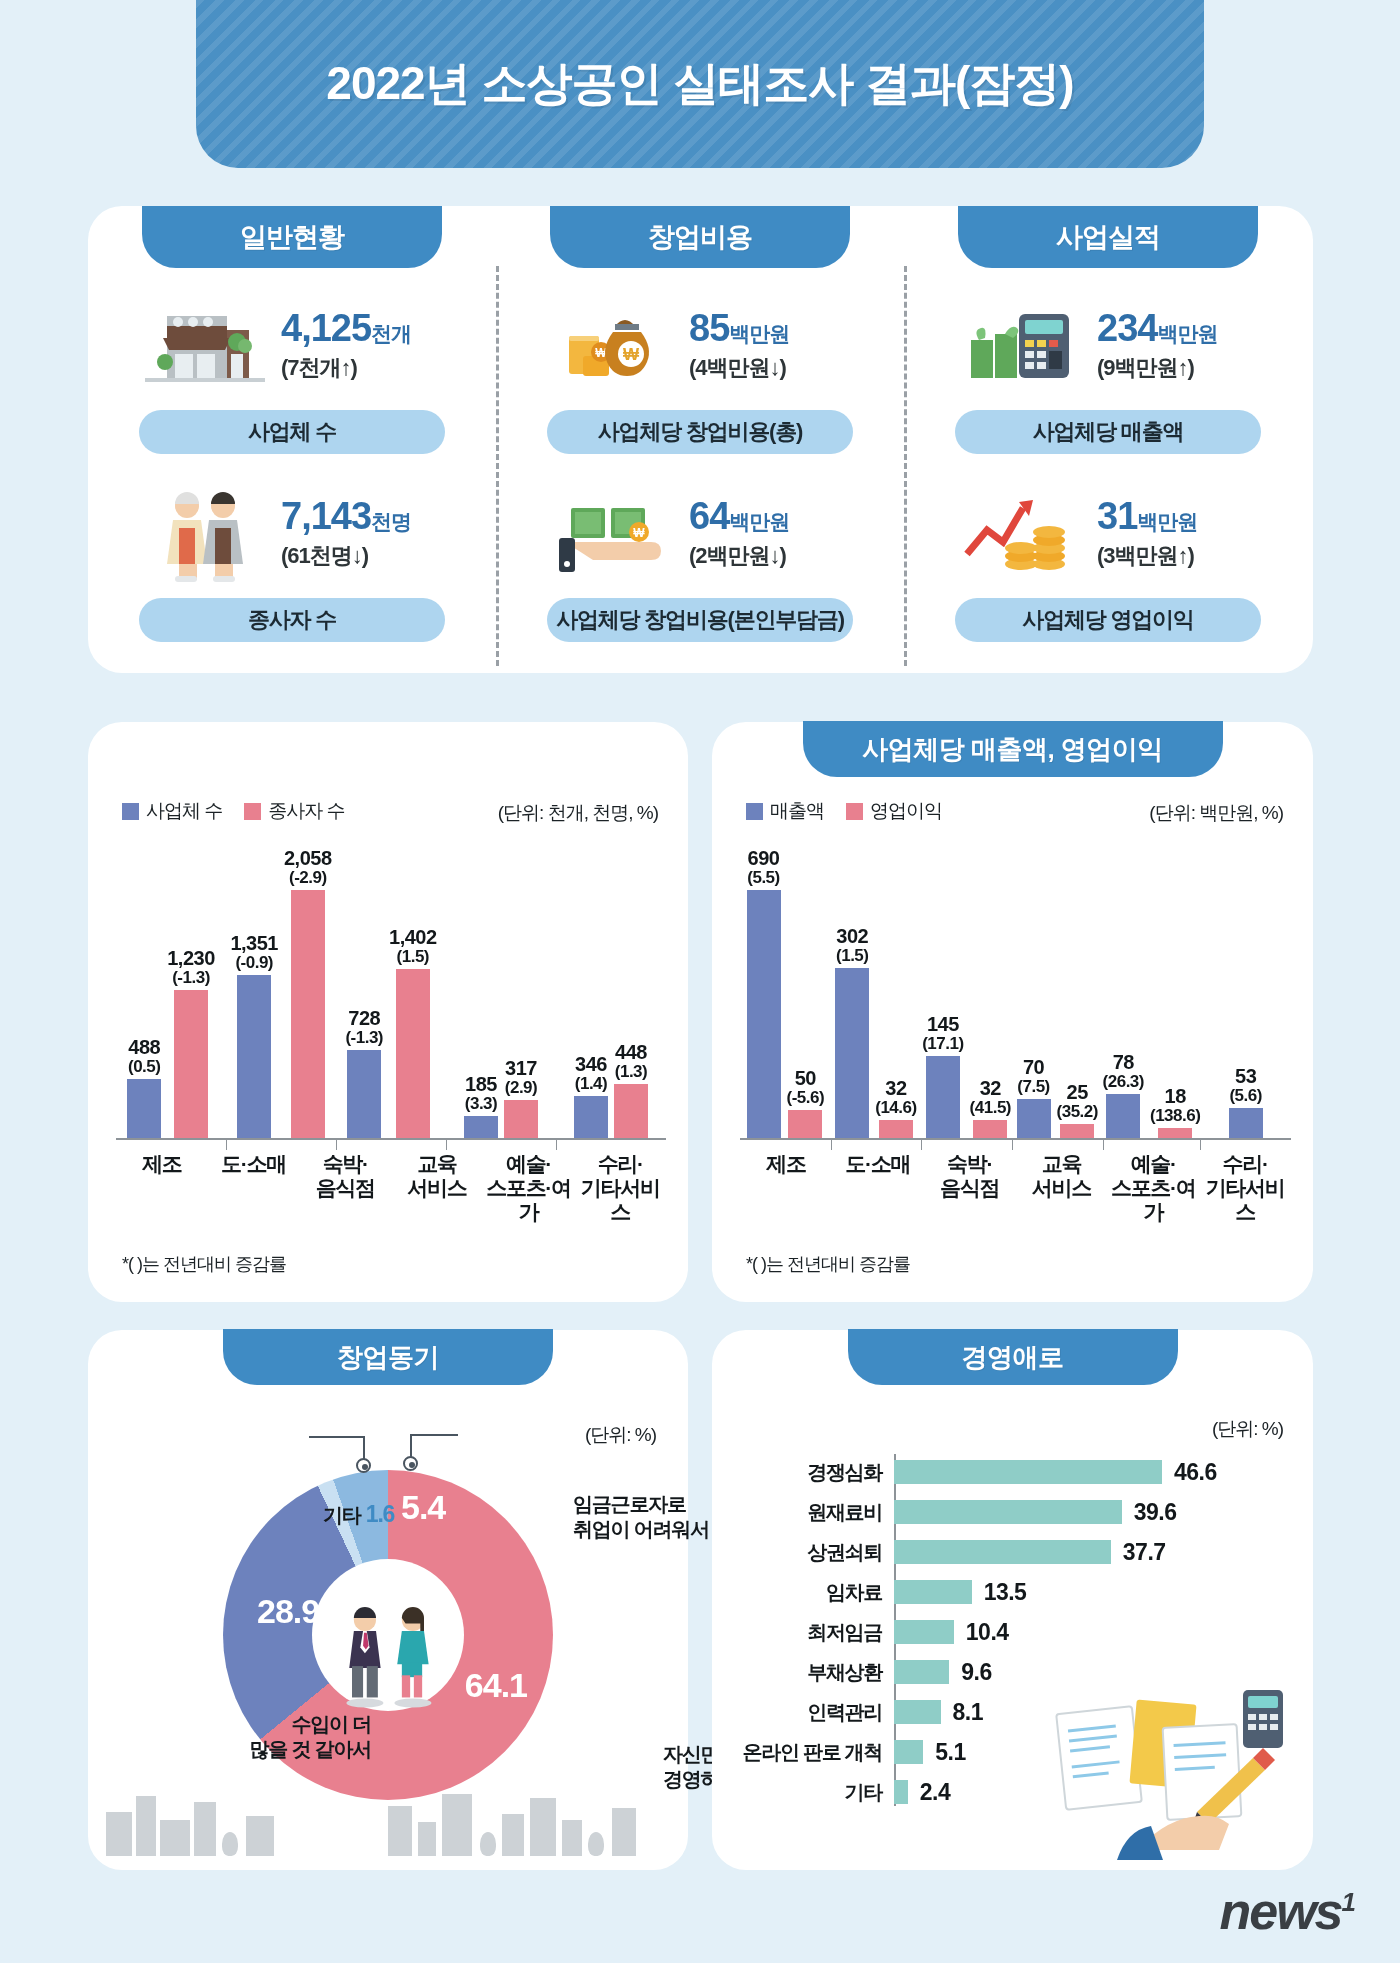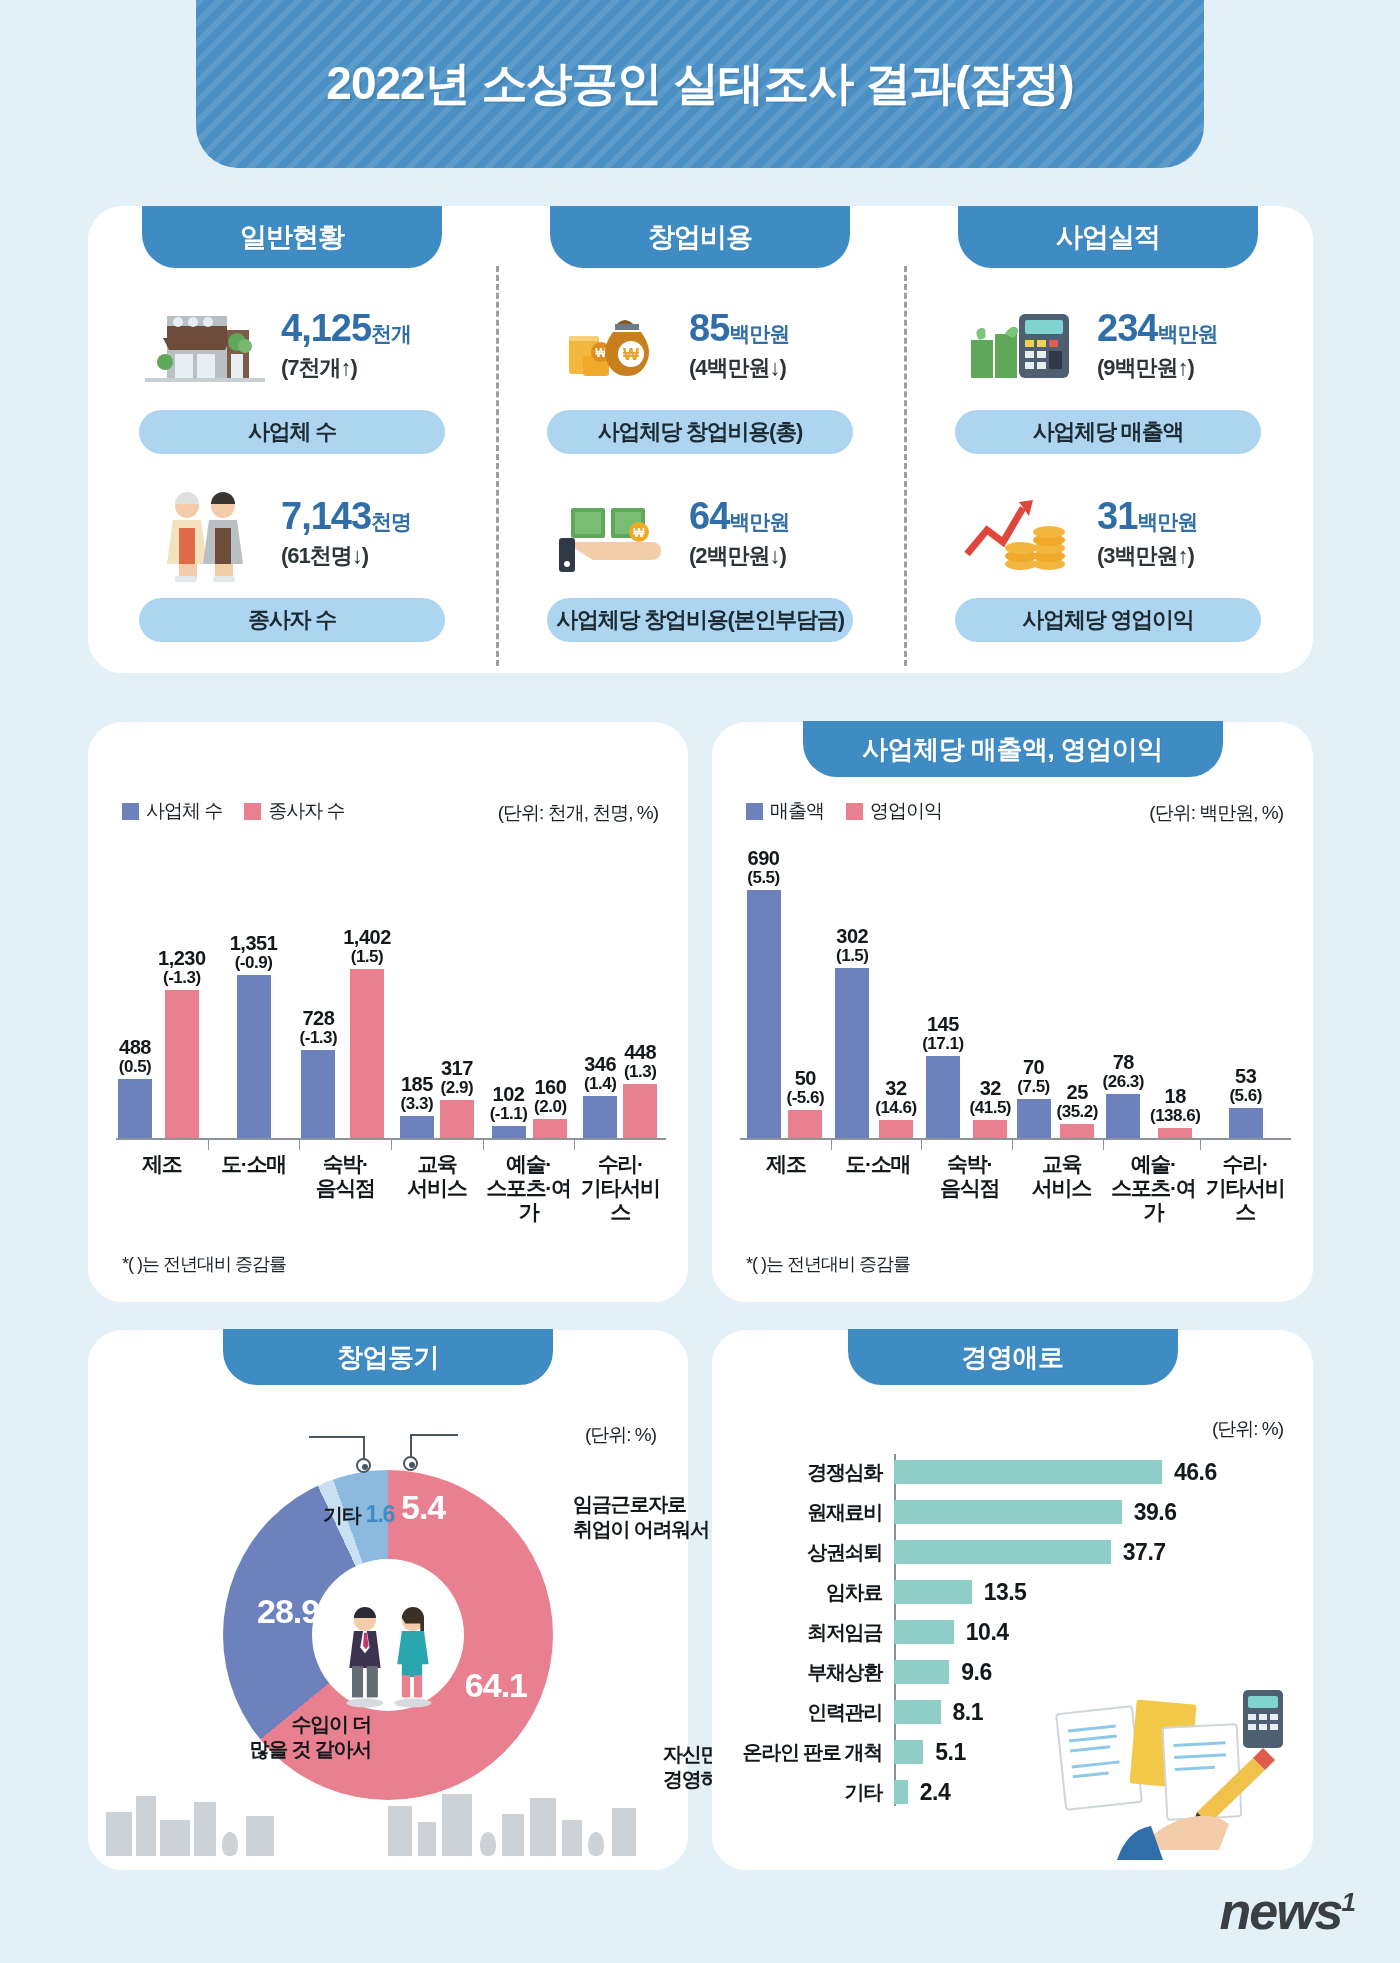--- a/index.html
+++ b/index.html
@@ -339,20 +339,24 @@
             <div class="bar-lab"><span>1,230</span><span class="pct">(-1.3)</span></div>
             <div class="bar pink" style="height: 148.222px;"></div>
           </div>
         </div>
         <div class="grp">
           <div class="tick"></div>
           <div class="bar-wrap">
             <div class="bar-lab"><span>1,351</span><span class="pct">(-0.9)</span></div>
             <div class="bar blue" style="height: 162.803px;"></div>
           </div>
+          <div class="bar-wrap">
+            <div class="bar-lab"><span>2,058</span><span class="pct">(-2.9)</span></div>
+            <div class="bar pink" style="height: 248px;"></div>
+          </div>
         </div>
         <div class="grp">
           <div class="tick"></div>
           <div class="bar-wrap">
             <div class="bar-lab"><span>728</span><span class="pct">(-1.3)</span></div>
             <div class="bar blue" style="height: 87.7279px;"></div>
           </div>
           <div class="bar-wrap">
             <div class="bar-lab"><span>1,402</span><span class="pct">(1.5)</span></div>
             <div class="bar pink" style="height: 168.948px;"></div>
@@ -360,31 +364,20 @@
         </div>
         <div class="grp">
           <div class="tick"></div>
           <div class="bar-wrap">
             <div class="bar-lab"><span>185</span><span class="pct">(3.3)</span></div>
             <div class="bar blue" style="height: 22.2935px;"></div>
           </div>
           <div class="bar-wrap">
             <div class="bar-lab"><span>317</span><span class="pct">(2.9)</span></div>
             <div class="bar pink" style="height: 38.2002px;"></div>
-          </div>
-        </div>
-        <div class="grp">
-          <div class="tick"></div>
-          <div class="bar-wrap">
-            <div class="bar-lab"><span>102</span><span class="pct">(-1.1)</span></div>
-            <div class="bar blue" style="height: 12.2915px;"></div>
-          </div>
-          <div class="bar-wrap">
-            <div class="bar-lab"><span>160</span><span class="pct">(2.0)</span></div>
-            <div class="bar pink" style="height: 19.2809px;"></div>
           </div>
         </div>
         <div class="grp">
           <div class="tick"></div>
           <div class="bar-wrap">
             <div class="bar-lab"><span>346</span><span class="pct">(1.4)</span></div>
             <div class="bar blue" style="height: 41.6948px;"></div>
           </div>
           <div class="bar-wrap">
             <div class="bar-lab"><span>448</span><span class="pct">(1.3)</span></div>

